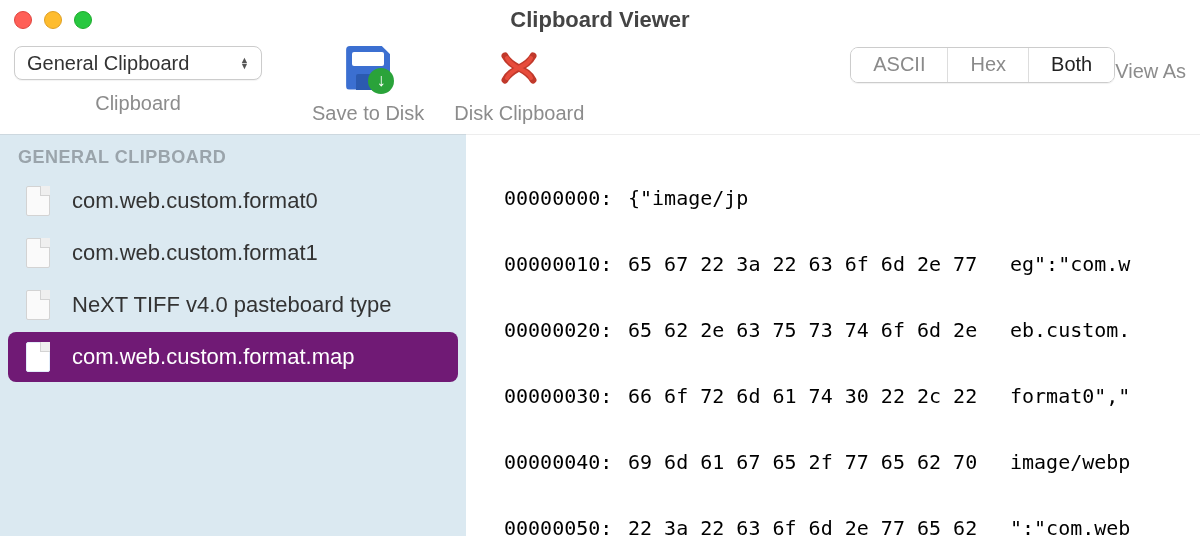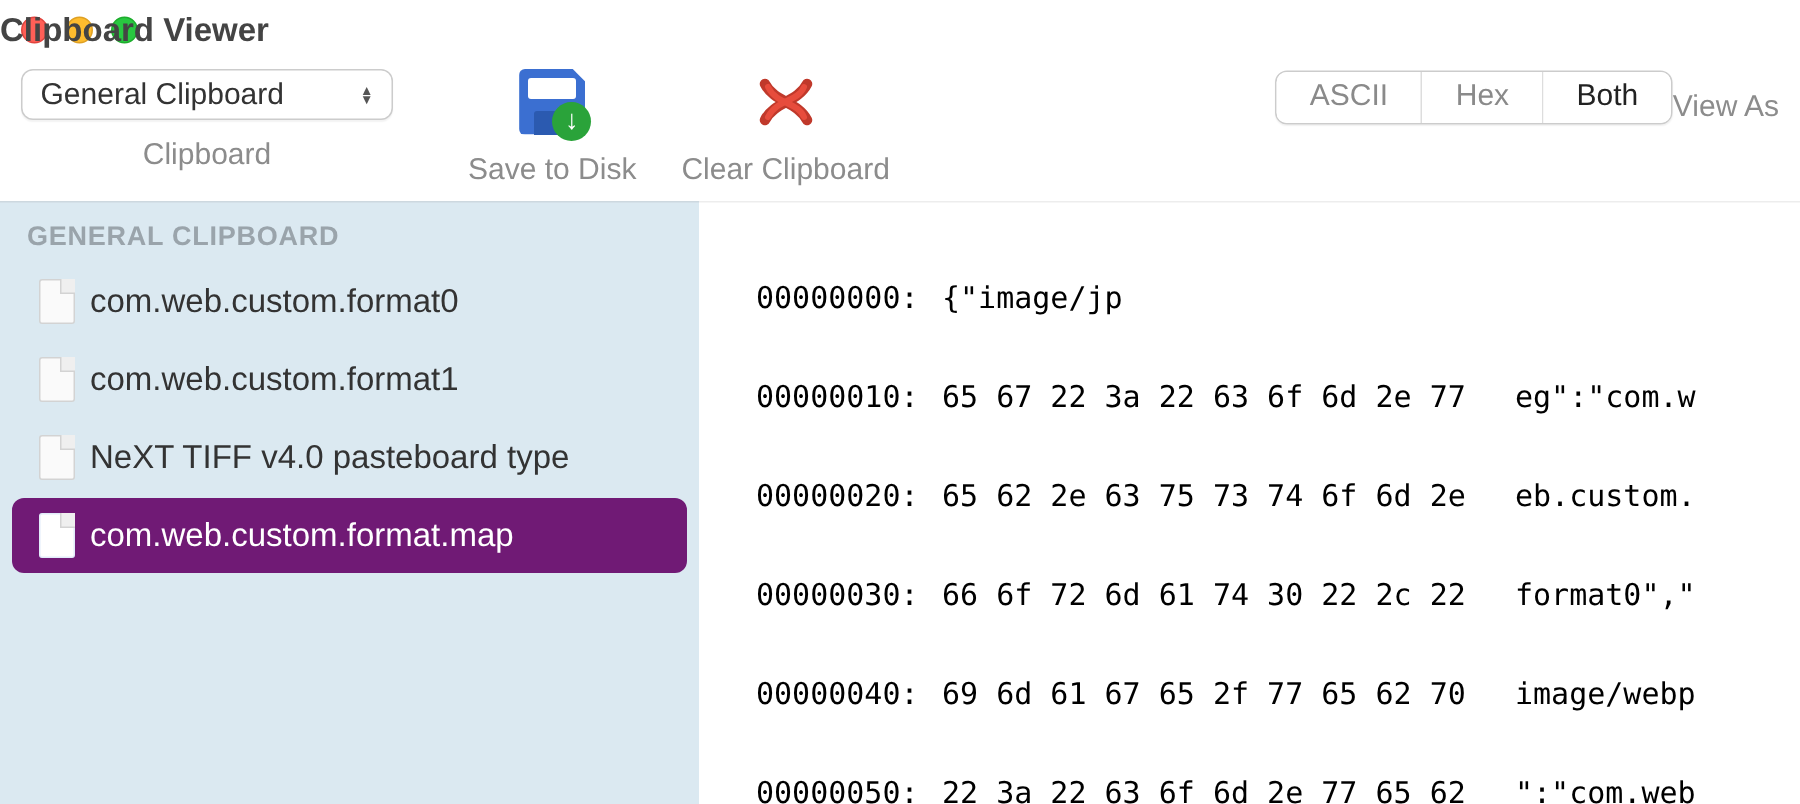--- a/index.html
+++ b/index.html
@@ -25,20 +25,21 @@
   }
   .tl {
     width: 18px; height: 18px; border-radius: 50%;
   }
   .tl-close { background: #ff5f57; border: 1px solid #e0443e; }
   .tl-min   { background: #febc2e; border: 1px solid #dfa023; }
   .tl-max   { background: #28c840; border: 1px solid #1dac2c; }
   .title {
     position: absolute;
     left: 0; right: 0;
+    text-align: center;
     font-weight: 600;
     font-size: 22px;
     color: #444;
     pointer-events: none;
   }
   .toolbar {
     display: flex;
     align-items: center;
     padding: 2px 14px 6px;
     position: relative;
@@ -170,21 +171,21 @@
   .sidebar-header {
     font-size: 18px;
     font-weight: 600;
     color: #9aa4ab;
     letter-spacing: 0.5px;
     padding: 6px 18px 6px;
   }
   .sidebar-item {
     display: flex;
     align-items: center;
-    gap: 10px;
+    gap: 22px;
     padding: 10px 18px;
     font-size: 22px;
     color: #333;
     cursor: pointer;
     border-radius: 8px;
     margin: 2px 8px;
   }
   .sidebar-item.selected {
     background: #701a75;
     color: #fff;
@@ -263,21 +264,21 @@
     </div>
     <div class="toolbar-button">
       <div class="icon-clear">
         <svg viewBox="0 0 40 40">
           <path d="M6 32 C12 20 28 20 34 8" stroke="#c0392b" stroke-width="7" fill="none" stroke-linecap="round"></path>
           <path d="M6 8 C12 20 28 20 34 32" stroke="#c0392b" stroke-width="7" fill="none" stroke-linecap="round"></path>
           <path d="M8 30 C14 18 28 20 32 10" stroke="#e74c3c" stroke-width="4" fill="none" stroke-linecap="round"></path>
           <path d="M8 10 C14 22 28 20 32 30" stroke="#e74c3c" stroke-width="4" fill="none" stroke-linecap="round"></path>
         </svg>
       </div>
-      <div class="toolbar-label">Clear Clipboard</div>
+      <div class="toolbar-label">Disk Clipboard</div>
     </div>
   </div>
 
   <div class="seg-control">
     <div class="seg">
       <button>ASCII</button>
       <button>Hex</button>
       <button class="selected">Both</button>
     </div>
     <div class="toolbar-label" style="margin-top:14px;">View As</div>

